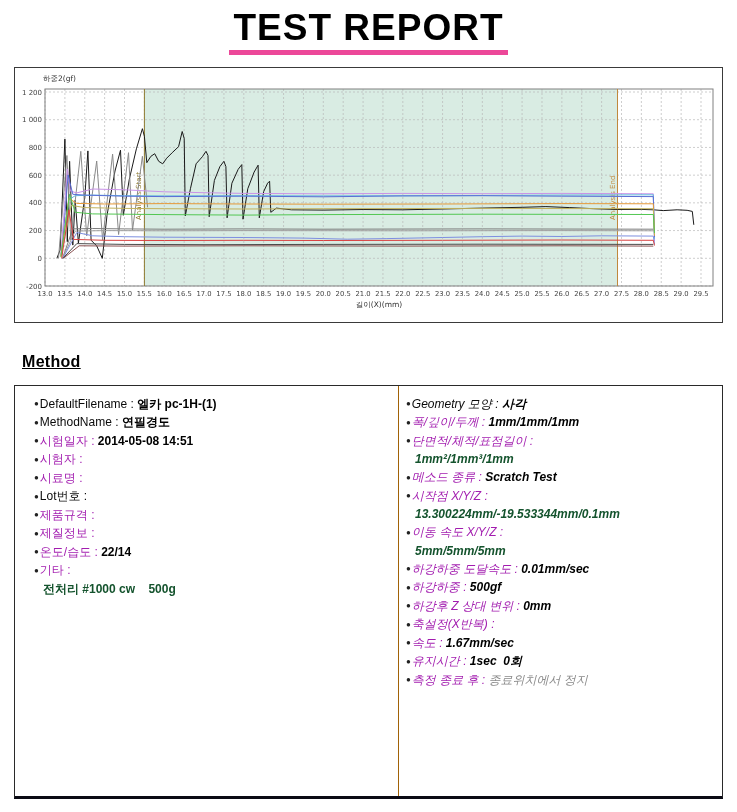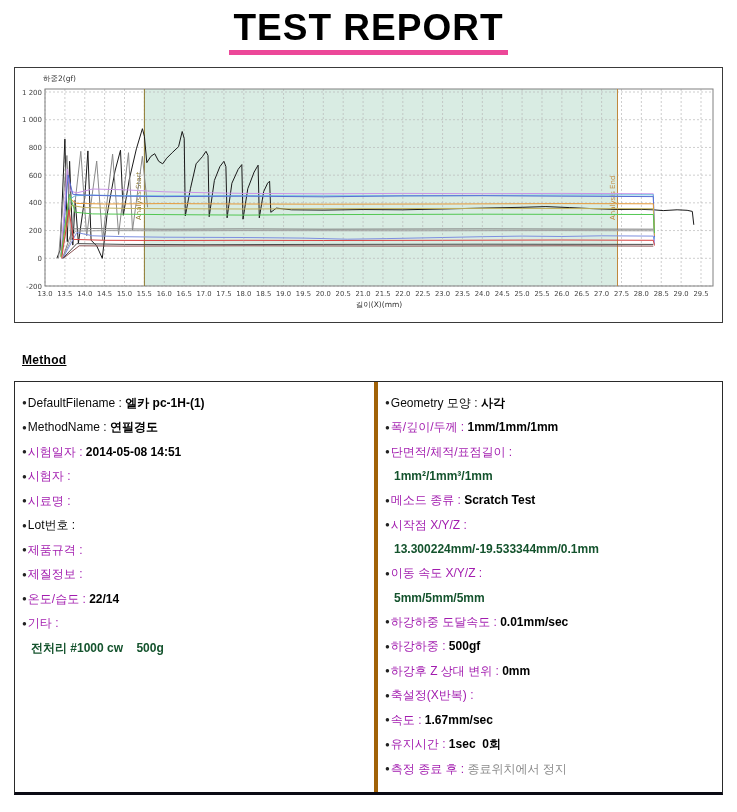--- a/index.html
+++ b/index.html
@@ -5,28 +5,28 @@
   html,body{margin:0;padding:0;background:#fff;}
   body{width:737px;height:812px;font-family:"Liberation Sans",sans-serif;color:#000;overflow:hidden;}
 
   .title-wrap{text-align:center;margin:8px 0 12px;}
   .title{display:inline-block;font-size:37px;font-weight:bold;letter-spacing:1px;
          border-bottom:5px solid #ec4899;padding:0 4px 1px;line-height:1.1;}
 
   .chart-panel{margin:0 14px;border:1px solid #3a3a3a;height:254px;background:#fff;}
   .chart-panel svg{display:block;}
 
-  .method-heading{margin:30px 0 14px 22px;font-size:12px;font-weight:bold;
+  .method-heading{margin:30px 0 14px 22px;font-size:16px;font-weight:bold;
                   text-decoration:underline;letter-spacing:0.3px;}
 
   .method-table{margin:0 14px;border:1px solid #2a2a2a;border-bottom:3px solid #0a0a14;
                 display:flex;height:410px;background:#fff;}
-  .m-col{box-sizing:border-box;padding:9px 4px 0 7px;font-size:12px;line-height:24px;}
+  .m-col{box-sizing:border-box;padding:9px 4px 0 7px;font-size:12px;line-height:18px;margin-left:12px;}
   .m-col.left{width:359px;}
-  .m-col.right{flex:1;border-left:4px solid #a16207;}
+  .m-col.right{flex:1;border-left:1px solid #a16207;font-style:italic;}
   .m-line{white-space:pre-wrap;}
   .m-line.cont{padding-left:9px;color:#14532d;font-weight:bold;}
   .bullet{font-size:8px;vertical-align:1.5px;margin-right:1px;color:#222;}
   .lab.dark{color:#0a0a0a;}
   .lab.muted{color:#a21caf;}
   .val{color:#000;font-weight:bold;white-space:pre-wrap;}
   .val.muted{color:#8a8a8a;font-weight:normal;}
 </style>
 </head>
 <body>

